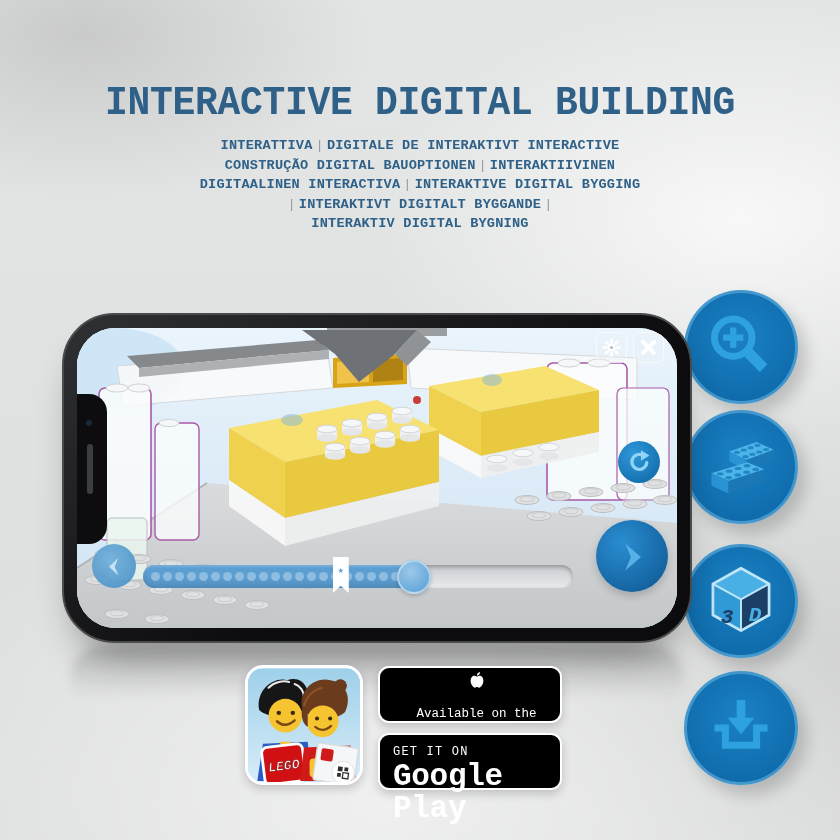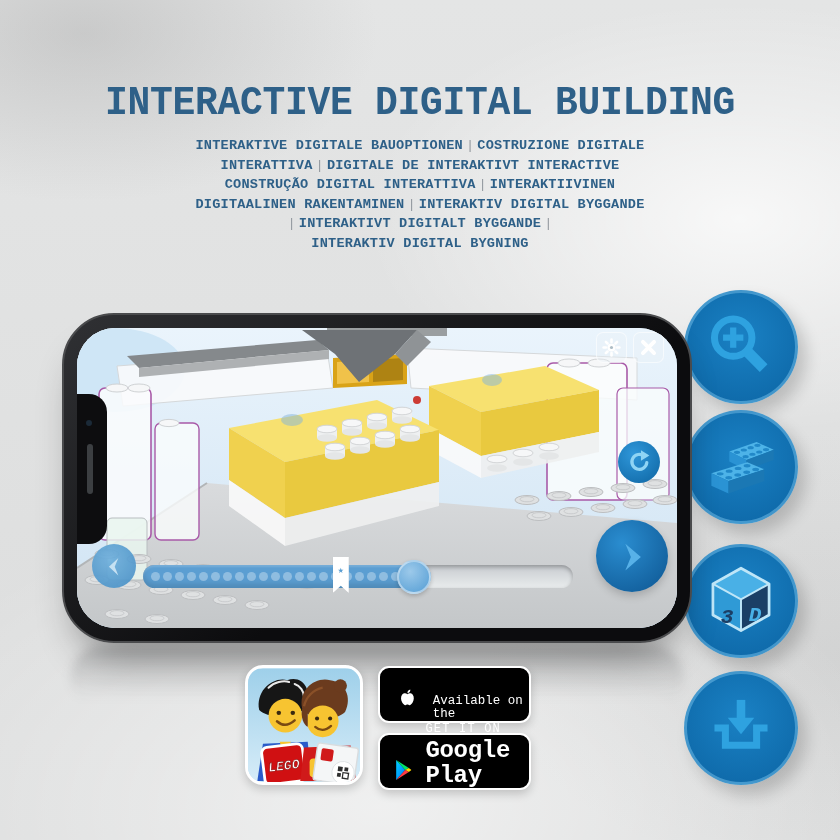--- a/index.html
+++ b/index.html
@@ -104,44 +104,44 @@
     background:linear-gradient(rgba(50,52,55,.20),rgba(50,52,55,0) 85%);
     filter:blur(5px);z-index:1;
   }
   
   .app-icon{
     position:absolute;left:245px;top:665px;width:118px;height:120px;border-radius:18px;
     border:3px solid #fff;box-sizing:border-box;overflow:hidden;z-index:4;
     box-shadow:0 4px 10px rgba(0,0,0,.18);background:#bfe0f2;
   }
   .store-badge{
-    position:absolute;left:378px;width:153px;height:57px;background:#000;
+    position:absolute;left:378px;width:184px;height:57px;background:#000;
     border:2.5px solid #fff;border-radius:11px;box-sizing:border-box;z-index:4;
-    display:flex;align-items:flex-end;gap:11px;padding:0 0 0 13px;color:#fff;
+    display:flex;align-items:center;gap:11px;padding:0 0 0 13px;color:#fff;
     box-shadow:0 4px 10px rgba(0,0,0,.18);
+    flex-direction:column;
   }
   .badge-appstore{top:666px;}
   .badge-googleplay{top:733px;}
   .badge-text{display:flex;flex-direction:column;justify-content:center;line-height:1.05;}
   .badge-appstore .tagline{font-size:12.5px;font-weight:400;}
   .badge-appstore .store-name{font-size:25px;font-weight:700;letter-spacing:-.5px;}
   .badge-googleplay .tagline{font-size:12px;letter-spacing:1.2px;font-weight:400;}
-  .badge-googleplay .store-name{font-size:24px;font-weight:700;letter-spacing:-.3px;margin-top:2px;}
+  .badge-googleplay .store-name{font-size:31px;font-weight:700;letter-spacing:-.3px;margin-top:2px;}
 </style>
 </head>
 <body>
 
 <div class="stage" style="--title-blue: #2e6088;">
 
   <h1 class="title">INTERACTIVE DIGITAL BUILDING</h1>
   <div class="subtitle">
-      <div><span>INTERAKTIVE DIGITALE BAUOPTIONEN</span><span class="sep">|</span><span>COSTRUZIONE DIGITALE</span></div>
       <div><span>INTERATTIVA</span><span class="sep">|</span><span>DIGITALE DE INTERAKTIVT INTERACTIVE</span></div>
-      <div><span>CONSTRUÇÃO DIGITAL INTERATTIVA</span><span class="sep">|</span><span>INTERAKTIIVINEN</span></div>
-      <div><span>DIGITAALINEN RAKENTAMINEN</span><span class="sep">|</span><span>INTERAKTIV DIGITAL BYGGANDE</span></div>
+      <div><span>CONSTRUÇÃO DIGITAL BAUOPTIONEN</span><span class="sep">|</span><span>INTERAKTIIVINEN</span></div>
+      <div><span>DIGITAALINEN INTERACTIVA</span><span class="sep">|</span><span>INTERAKTIVE DIGITAL BYGGING</span></div>
       <div><span></span><span class="sep">|</span><span>INTERAKTIVT DIGITALT BYGGANDE</span><span class="sep">|</span><span></span></div>
       <div><span>INTERAKTIV DIGITAL BYGNING</span></div>
     </div>
 
   <div class="feature" style="top:290px">
     <svg viewBox="0 0 100 100">
       <circle cx="40" cy="38" r="24" stroke="#2ea2e0" stroke-width="9" fill="none"></circle>
       <line x1="27" y1="38" x2="53" y2="38" stroke="#2ea2e0" stroke-width="8"></line>
       <line x1="40" y1="25" x2="40" y2="51" stroke="#2ea2e0" stroke-width="8"></line>
       <line x1="59" y1="57" x2="79" y2="77" stroke="#2ea2e0" stroke-width="14"></line>

